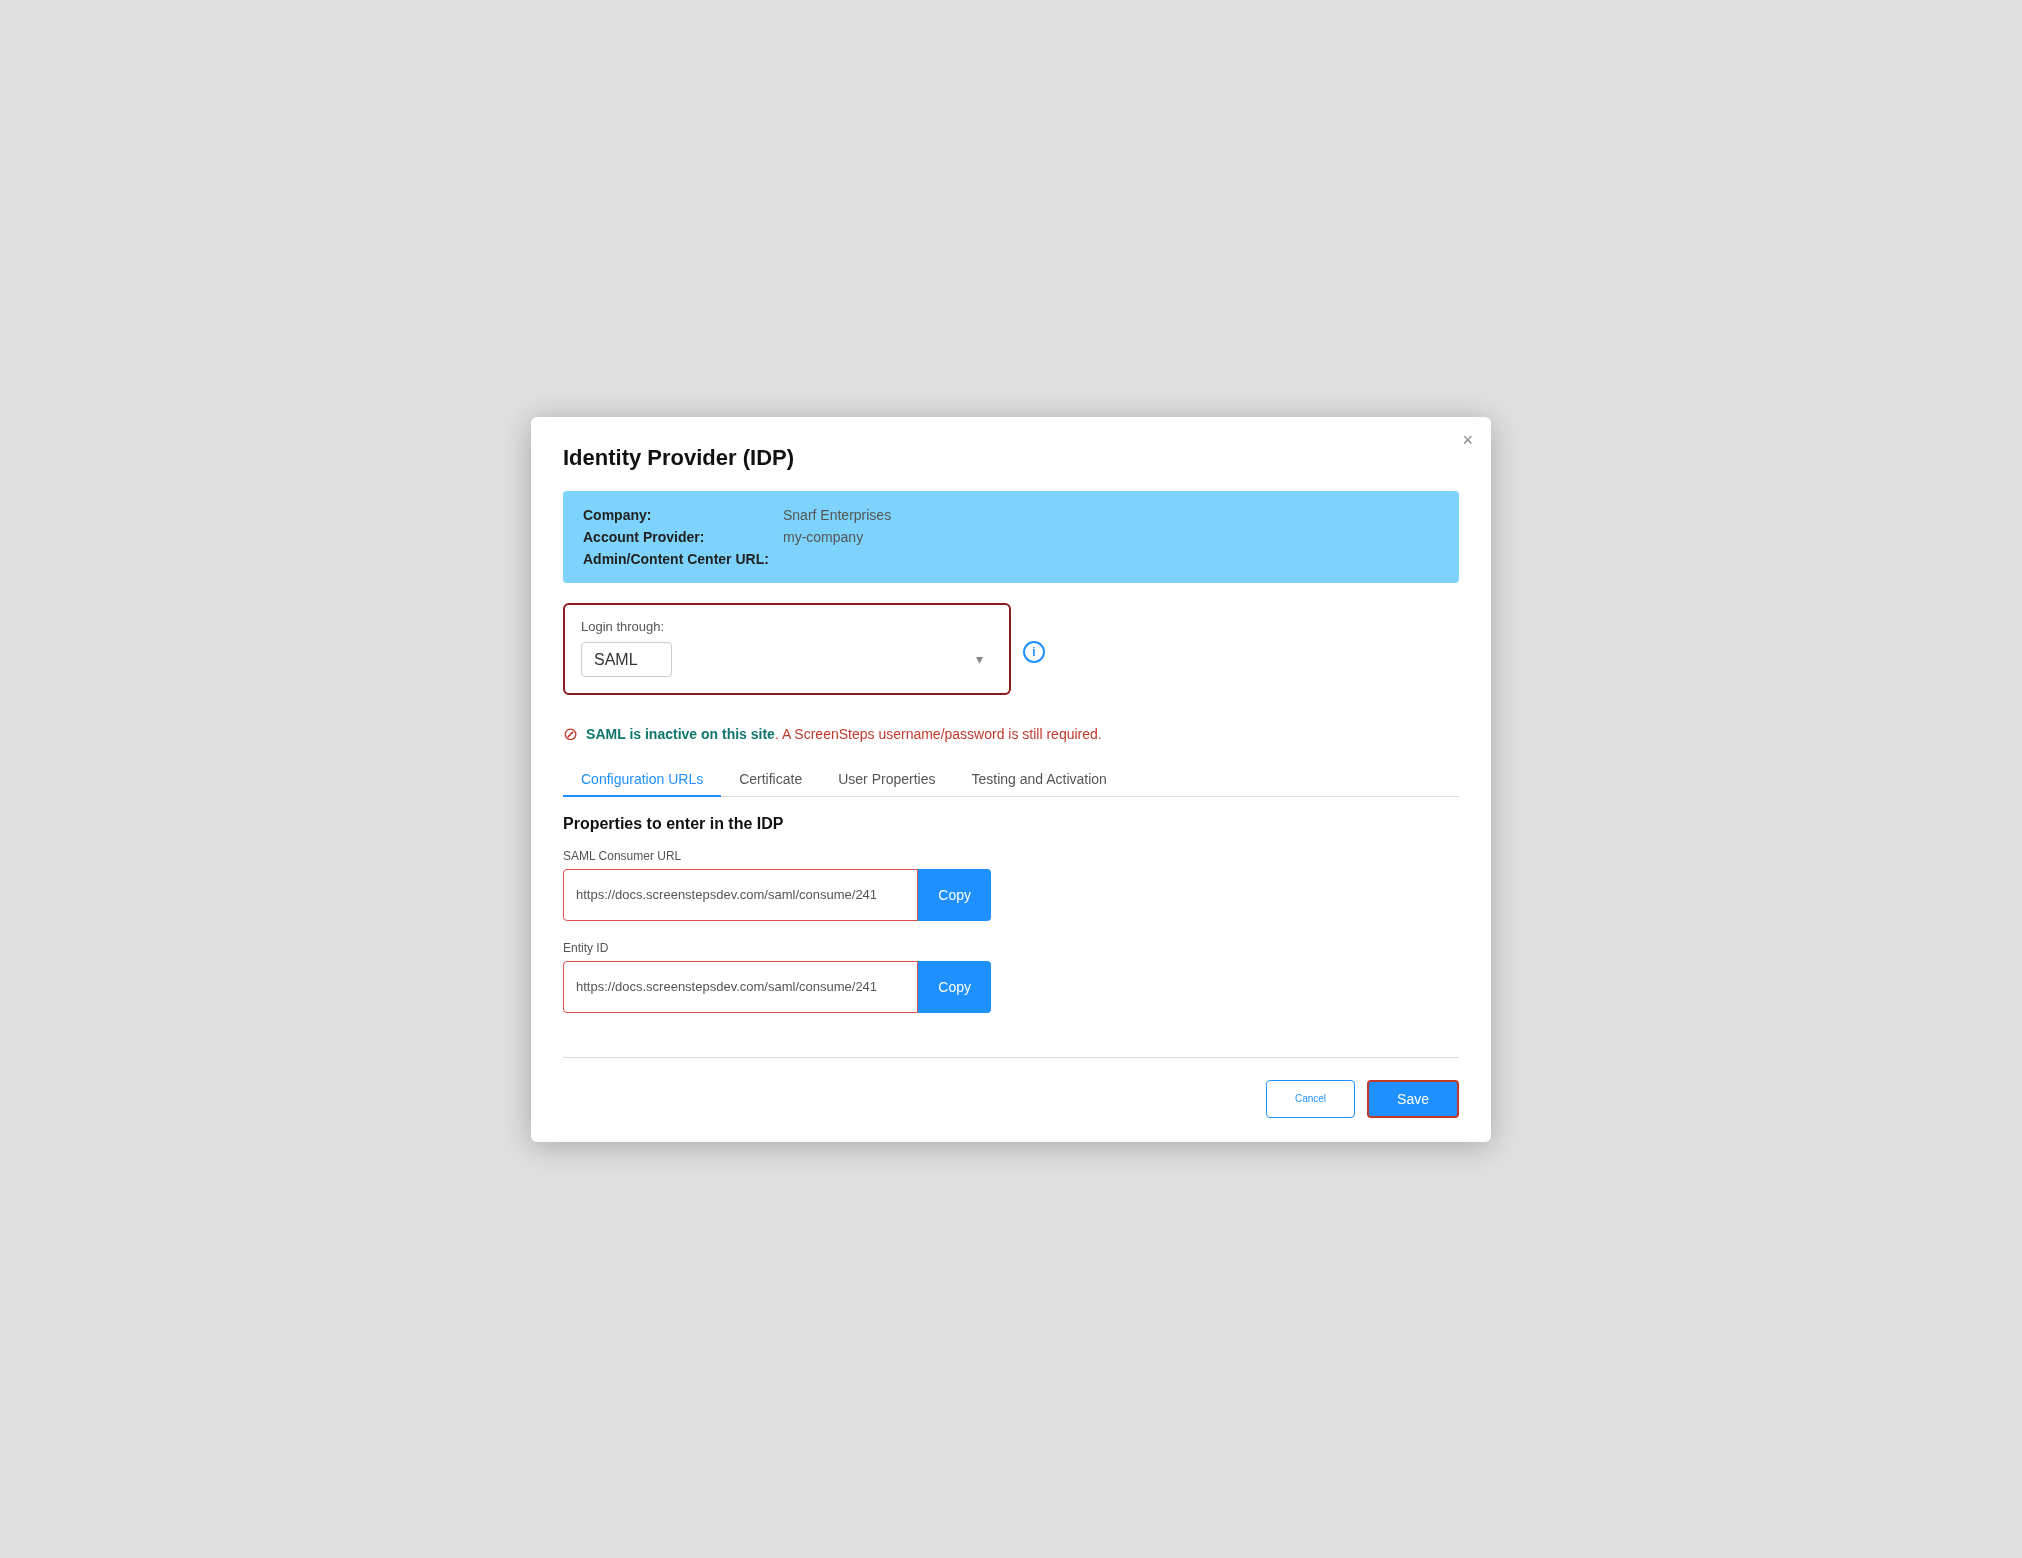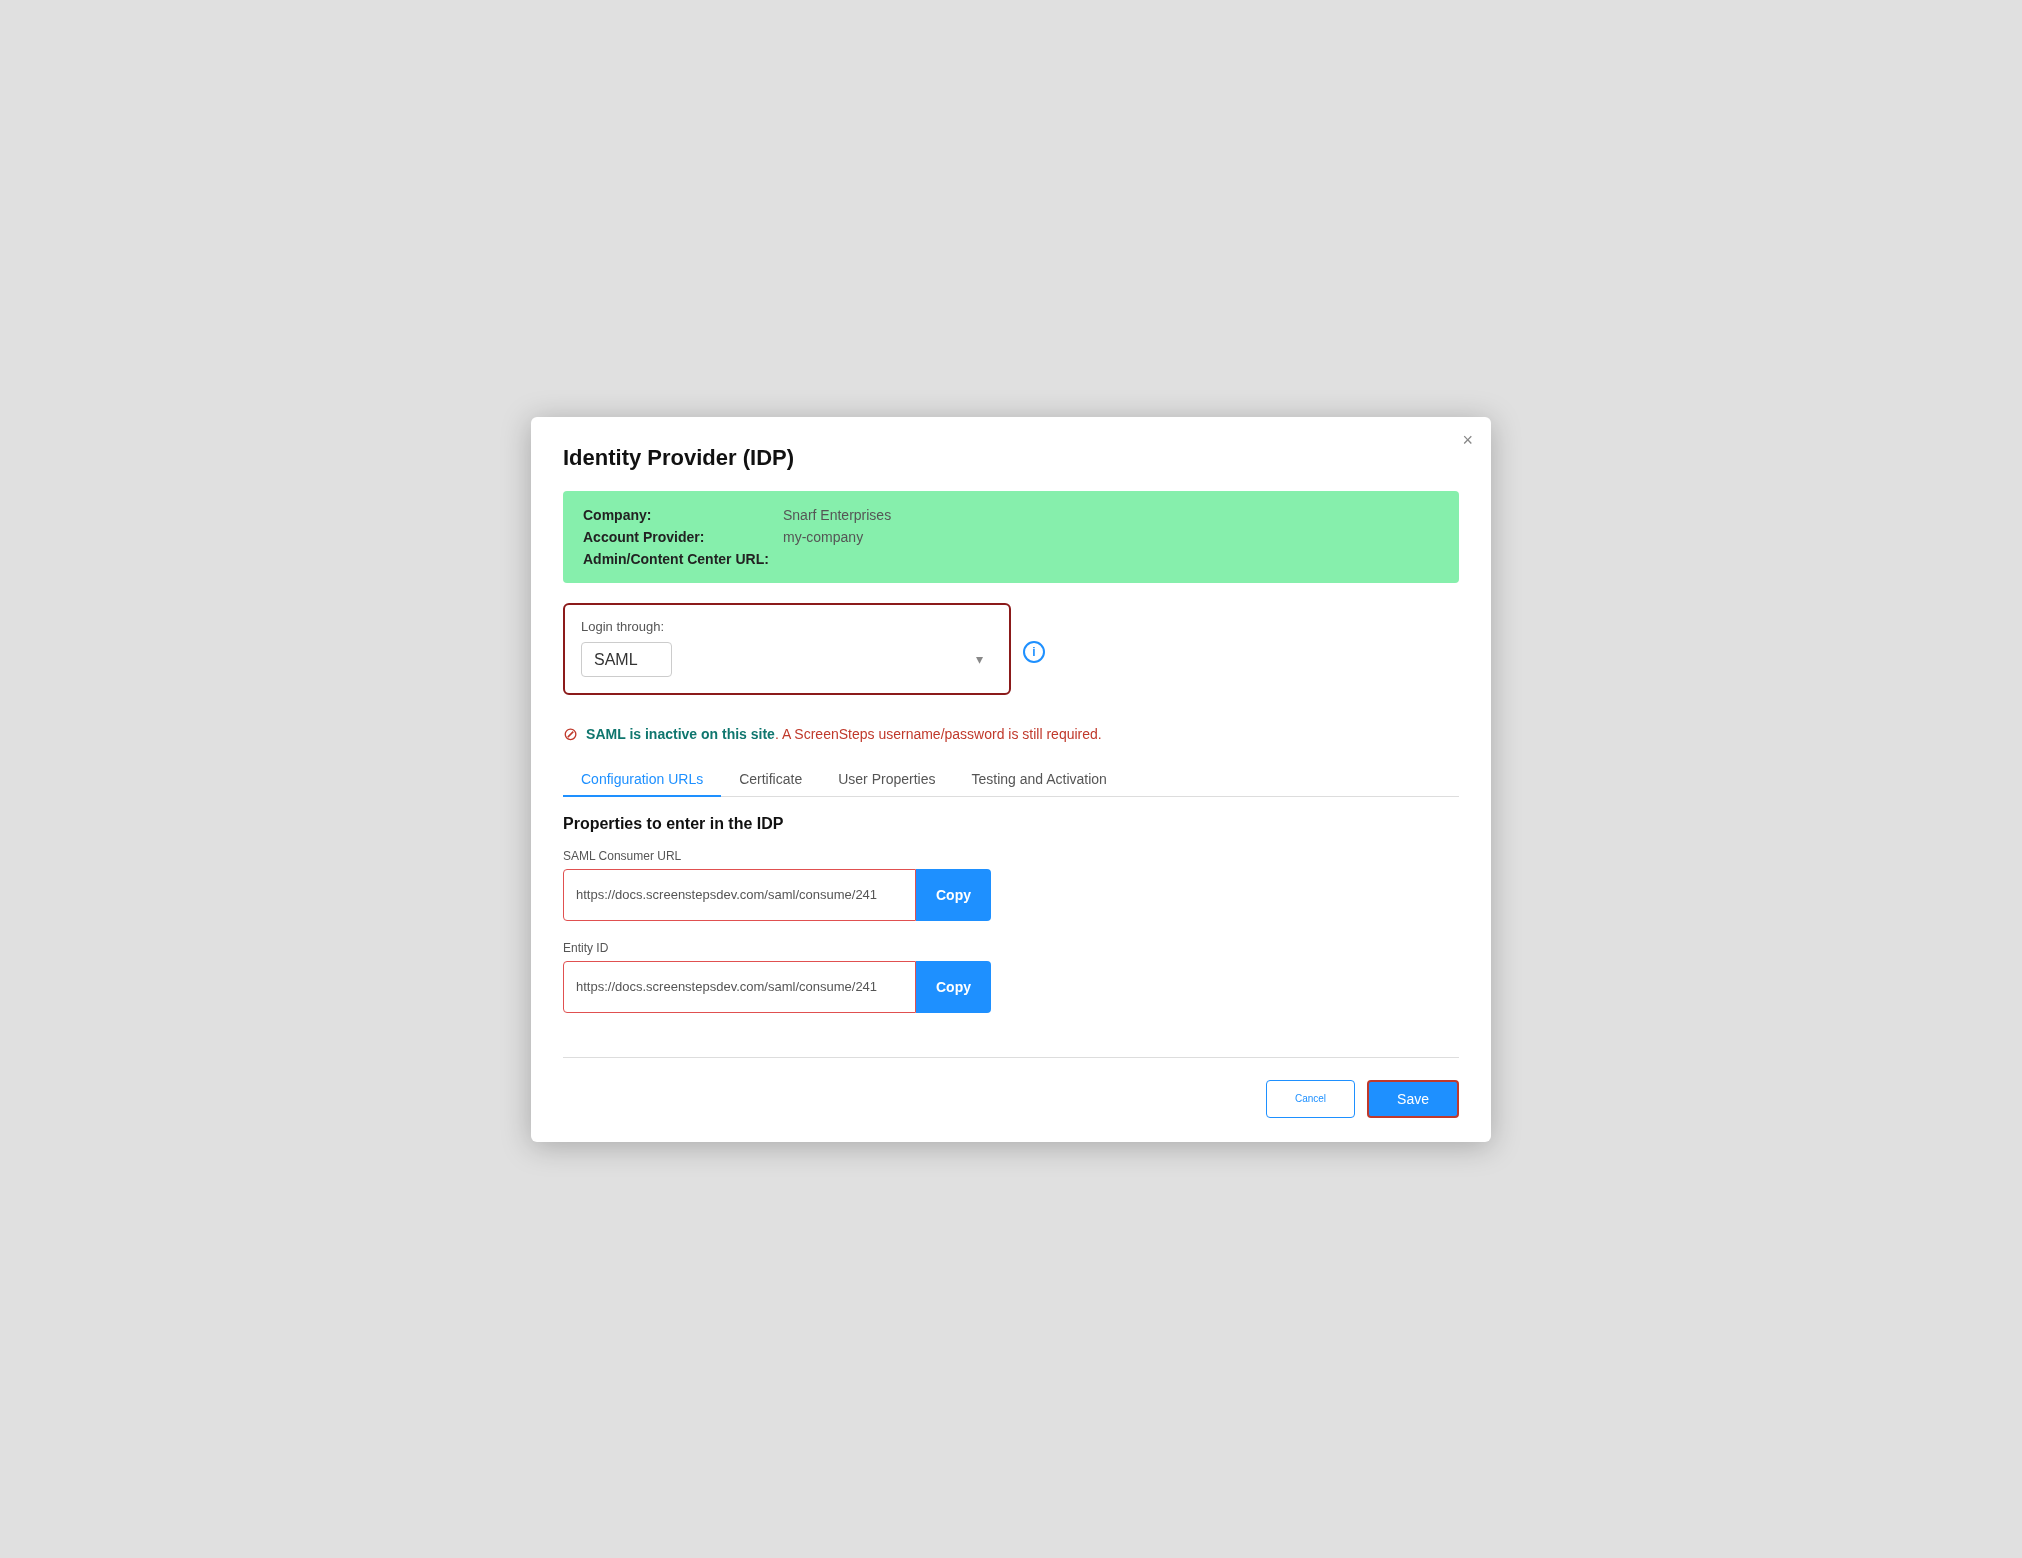--- a/index.html
+++ b/index.html
@@ -33,21 +33,21 @@
       color: #888;
       line-height: 1;
     }
     .modal-title {
       font-size: 22px;
       font-weight: 700;
       margin-bottom: 20px;
       color: #111;
     }
     .info-box {
-      background: #86efac;
+      background: #7dd3fc;
       border-radius: 4px;
       padding: 16px 20px;
       margin-bottom: 20px;
     }
     .info-row {
       display: flex;
       align-items: baseline;
       margin-bottom: 6px;
     }
     .info-row:last-child { margin-bottom: 0; }
@@ -218,21 +218,21 @@
       border-radius: 4px;
     }
     .copy-btn {
       background: #1e90ff;
       color: #fff;
       border: none;
       border-radius: 0 4px 4px 0;
       padding: 18px 20px;
       font-size: 14px;
       cursor: pointer;
-      font-weight: 700;
+      font-weight: 400;
       white-space: nowrap;
     }
     .divider {
       border: none;
       border-top: 1px solid #ddd;
       margin: 8px 0 18px 0;
     }
     .footer {
       display: flex;
       justify-content: flex-end;

